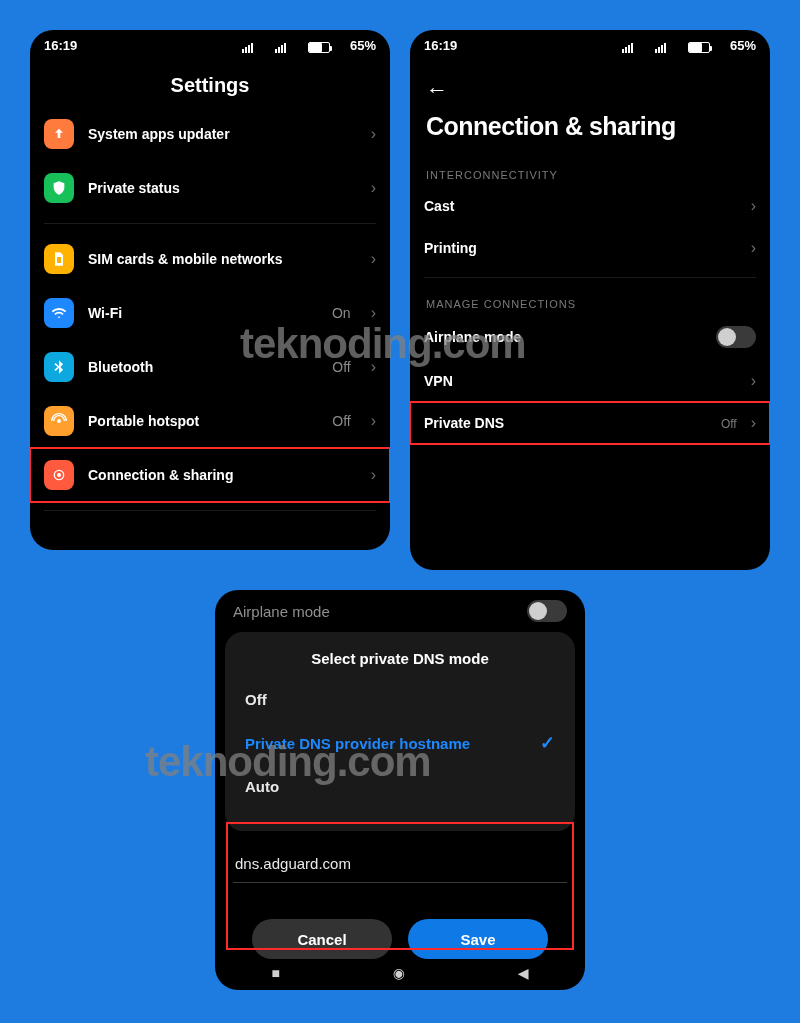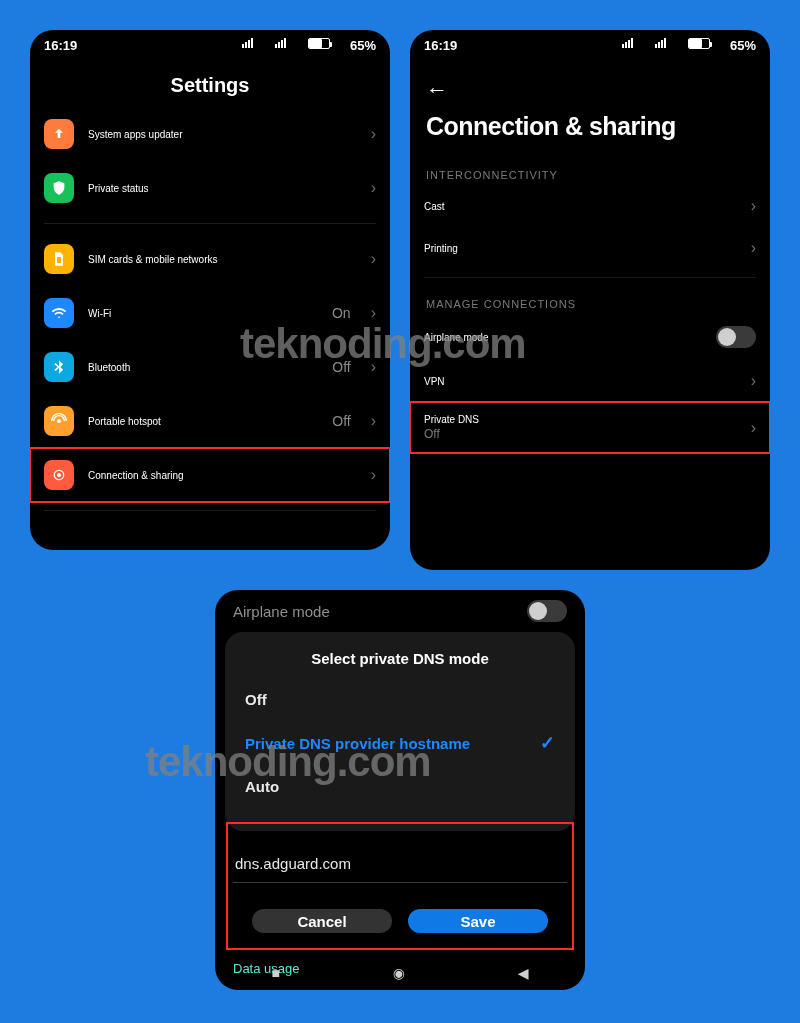--- a/index.html
+++ b/index.html
@@ -20,21 +20,21 @@
   }
   .ph1 { left: 30px;  top: 30px;  width: 360px; height: 520px; }
   .ph2 { left: 410px; top: 30px;  width: 360px; height: 540px; }
   .ph3 { left: 215px; top: 590px; width: 370px; height: 400px; }
 
   
   .status {
     display: flex; justify-content: space-between; align-items: center;
     height: 30px; padding: 4px 14px; font-size: 13px; font-weight: 600;
   }
-  .status .right { display: flex; align-items: flex-start; gap: 20px; }
+  .status .right { display: flex; align-items: flex-end; gap: 20px; }
   .sigbars { display: inline-flex; align-items: flex-end; gap: 1px; margin-right: 2px; }
   .sigbars span { width: 2px; background: #fff; display: inline-block; }
   .sigbars .b1{height:4px}.sigbars .b2{height:6px}.sigbars .b3{height:8px}.sigbars .b4{height:10px}
   .batt {
     width: 22px; height: 11px; border: 1px solid #fff; border-radius: 2px;
     position: relative; display: inline-block;
   }
   .batt::after {
     content:""; position:absolute; right:-3px; top:3px; width:2px; height:5px;
     background:#fff; border-radius:0 1px 1px 0;
@@ -54,25 +54,25 @@
   }
 
   .row {
     display:flex; align-items:center; gap:14px;
     padding: 12px 14px; position: relative;
   }
   .row .icon {
     width: 30px; height: 30px; border-radius: 8px; flex-shrink: 0;
     display:flex; align-items:center; justify-content:center;
   }
-  .row .label { font-size: 10px; font-weight: 400; flex:1; }
+  .row .label { font-size: 14px; font-weight: 700; flex:1; }
   .row .value { color:#8a8a8a; font-size:14px; margin-right:6px; }
   .row .chev  { color:#6e6e6e; font-size:16px; }
   .row.sub .sub-label { font-size:12px; color:#7a7a7a; margin-top:2px; }
-  .row .textcol { display:flex; flex-direction:column; flex:1;justify-content:space-between; }
+  .row .textcol { display:flex; flex:1;justify-content:space-between; }
 
   .divider { height:1px; background:#1b1b1b; margin: 8px 14px; }
 
   .highlight { outline: 2px solid #ff2a2a; outline-offset: -1px; }
 
   
   .toggle {
     width: 40px; height: 22px; border-radius: 11px; background:#3a3a3a;
     position: relative; flex-shrink:0;
   }
@@ -98,22 +98,22 @@
 
   .inputwrap { margin: 8px 10px 0; padding: 10px 8px 12px; }
   .inputwrap input {
     width:100%; background:transparent; border:none; border-bottom:1px solid #3a3a3a;
     color:#e8e8e8; font-size:15px; padding:6px 2px 10px; outline:none;
   }
   .btn-row {
     margin: 14px 10px 10px; display:flex; gap:16px; justify-content:center;
   }
   .btn {
-    width: 140px; height: 24px; border-radius: 22px; border:none;
-    font-size:15px; font-weight:600; color:#fff;
+    width: 140px; height: 40px; border-radius: 22px; border:none;
+    font-size:15px; font-weight:600; color:#fff;margin-top:10px;
   }
   .btn-cancel { background:#333; }
   .btn-save   { background:#0f7ae5; }
   .highlight-box {
     position:absolute; border:2px solid #ff2a2a; pointer-events:none;
   }
   .hb3 { left:226px; top:822px; width:348px; height:128px; }
 
   .navbar {
     position:absolute; bottom:0; left:0; right:0; height:34px;

